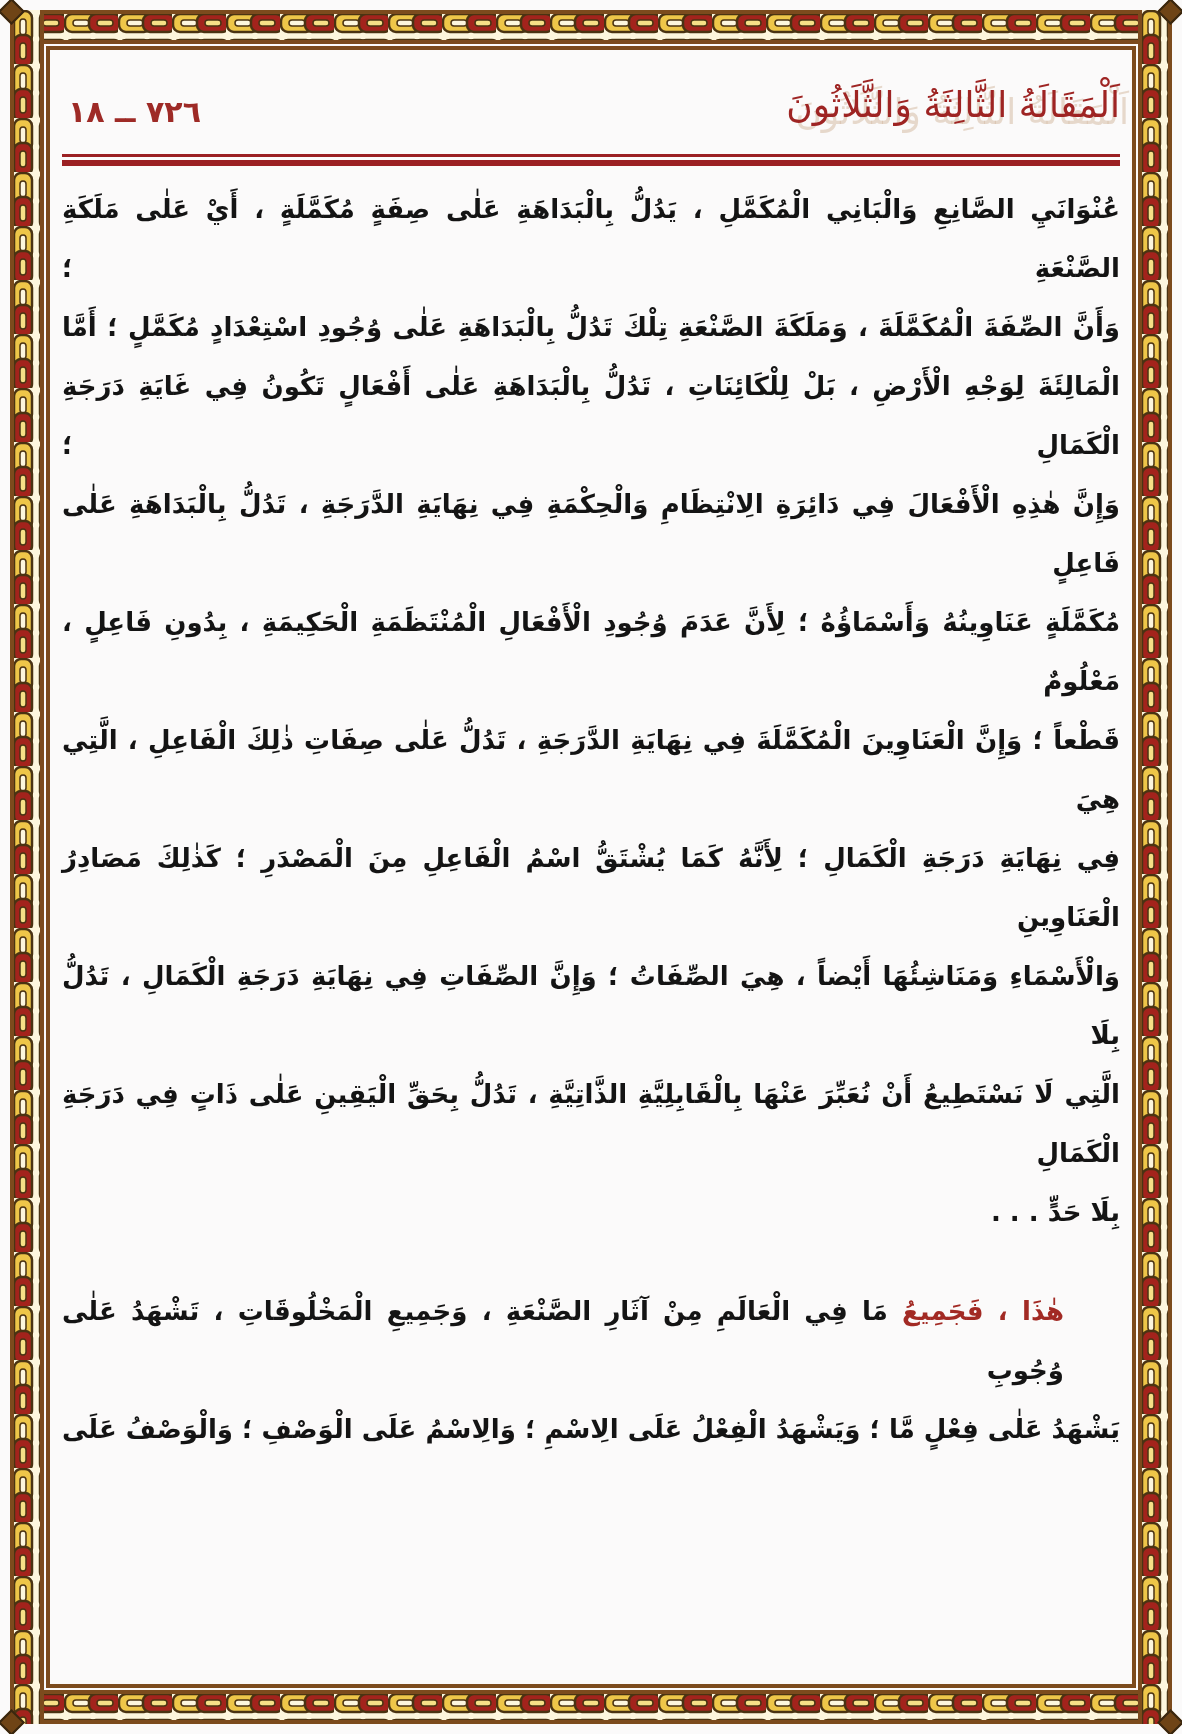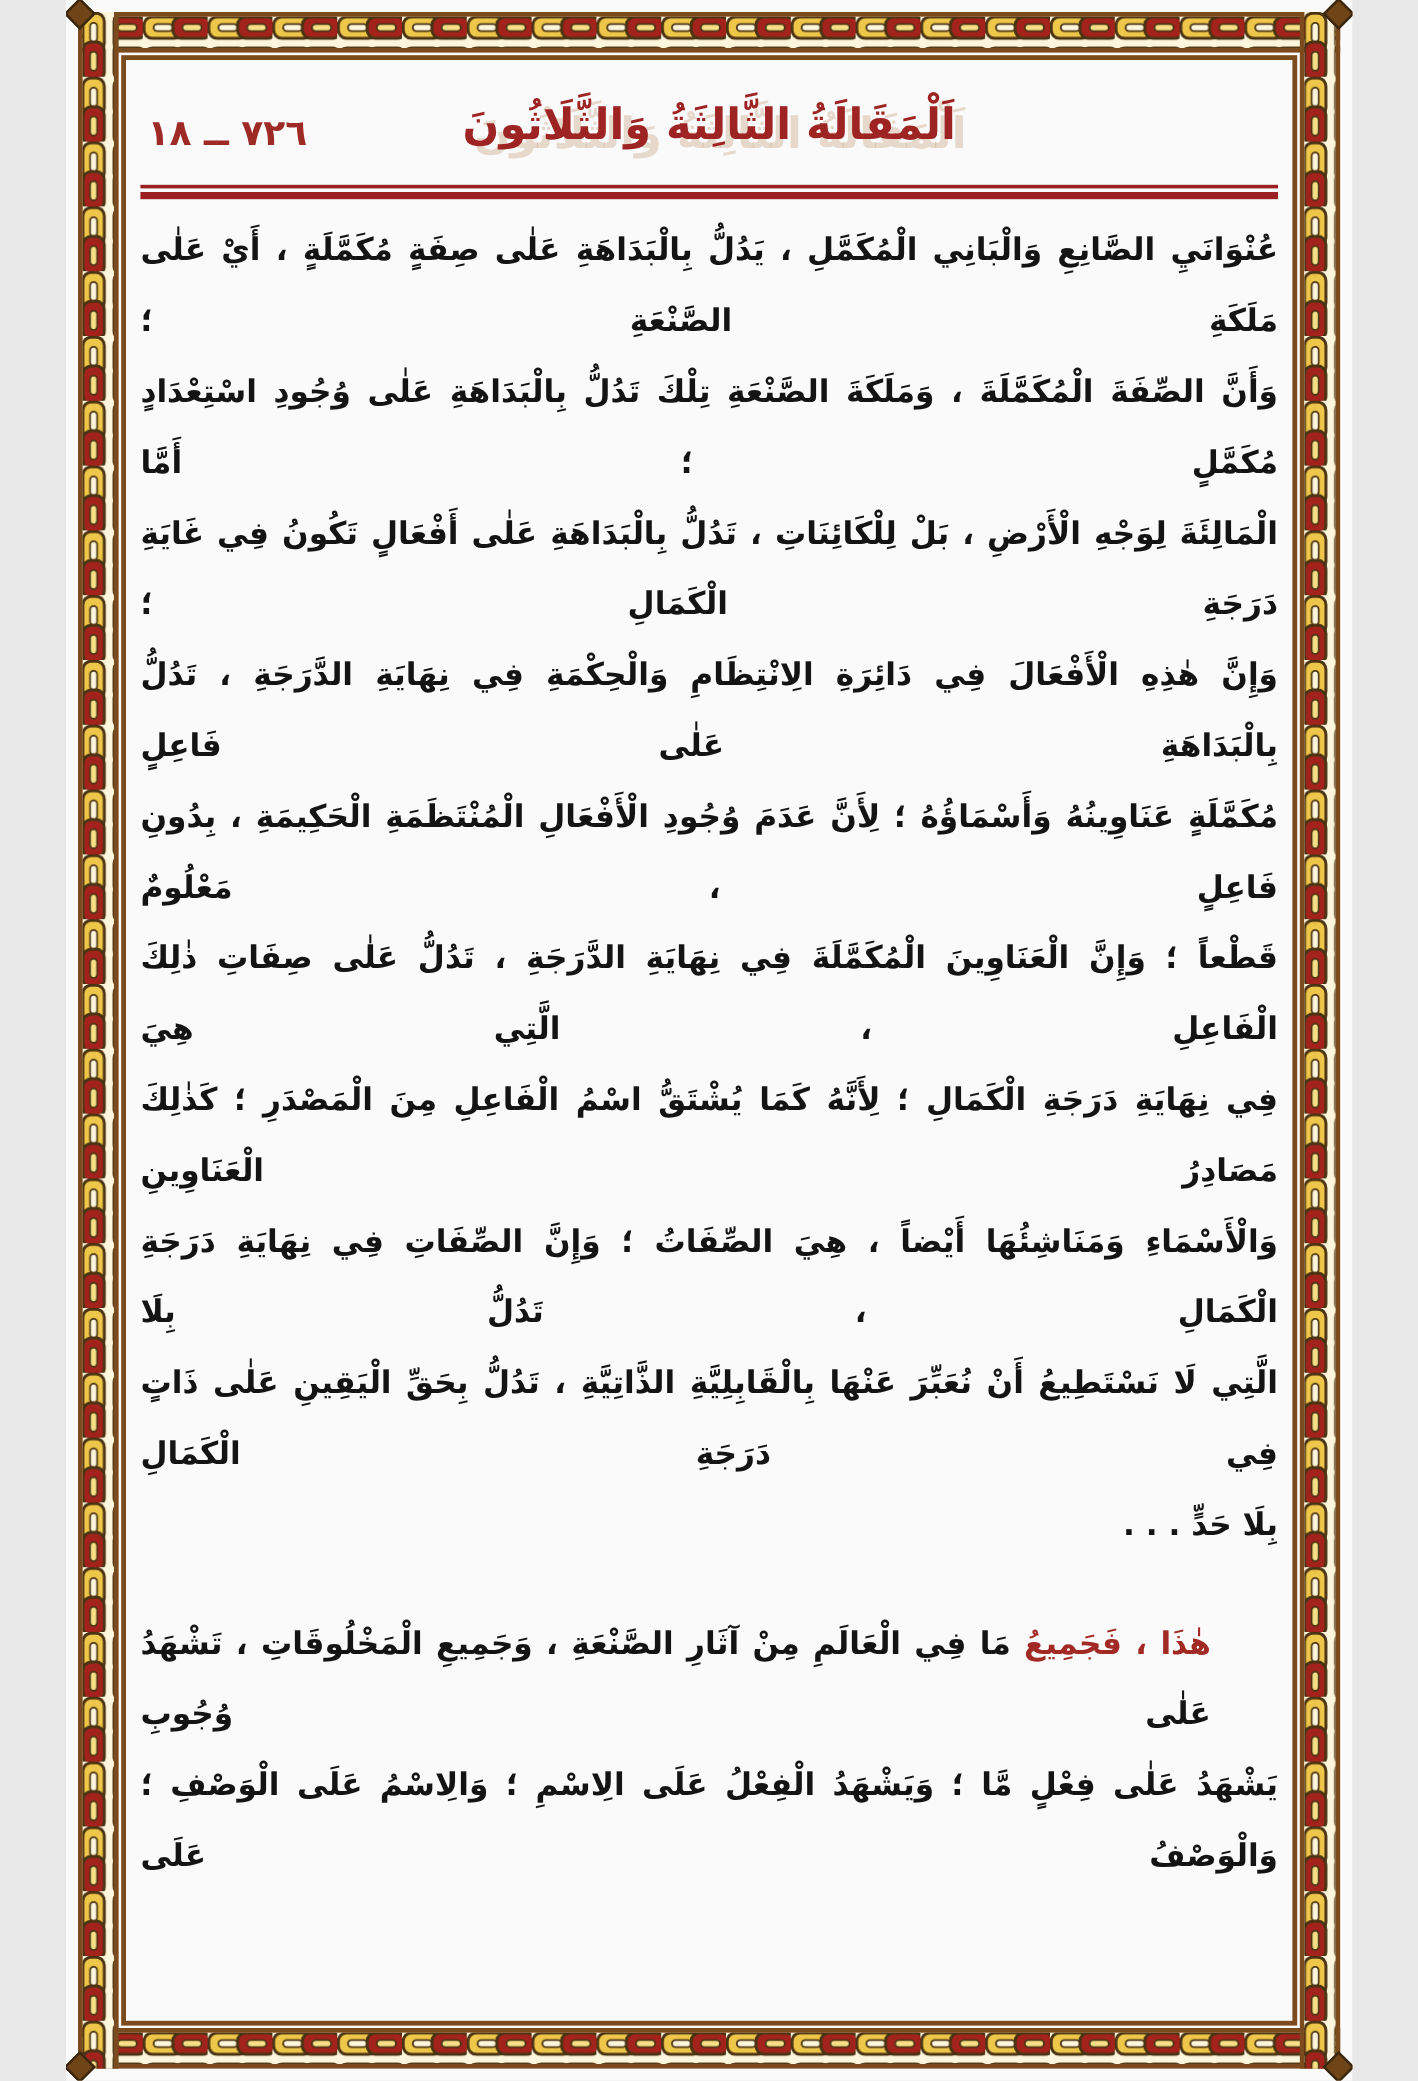--- a/index.html
+++ b/index.html
@@ -1,18 +1,18 @@
 <!DOCTYPE html>
 <html lang="ar"><head>
 <meta charset="utf-8">
 <style>
   html,body { margin:0; padding:0; background:#e8e8e8; }
   .sheet {
     position:relative;
-    width:1072px; height:1734px;
+    width:1182px; height:1734px;
     margin:0 auto;
     background:#fbfafa;
     overflow:hidden;
     font-family:"DejaVu Sans", sans-serif;
   }
   
   .frame { position:absolute; inset:10px; }
   .strip { position:absolute; }
   .strip svg { display:block; width:100%; height:100%; }
   .strip.top    { top:0; left:0; right:0; height:34px; }
@@ -38,22 +38,22 @@
     direction:rtl;
   }
   .header { position:relative; height:92px; }
   .page-num {
     position:absolute; left:6px; top:36px;
     direction:rtl;
     font-size:30px; font-weight:bold; color:#9e2a26;
     letter-spacing:2px;
   }
   .doc-title {
-    text-align:center; padding-top:26px;
-    font-size:36px; font-weight:bold; color:#9e2423;
+    padding-top:26px;
+    font-size:36px; font-weight:normal; color:#9e2423;
     text-shadow:9px 7px 0 rgba(196,160,126,0.38);
   }
   .rule { margin:4px 0 10px 0; }
   .rule .thin  { height:3px; background:#9b2023; }
   .rule .gap   { height:3px; }
   .rule .thick { height:6px; background:#9b2023; }
 
   .para { color:#141414; font-weight:bold; }
   .p1 { margin-top:14px; font-size:26px; }
   .p2 { margin-top:40px; font-size:26px; }

